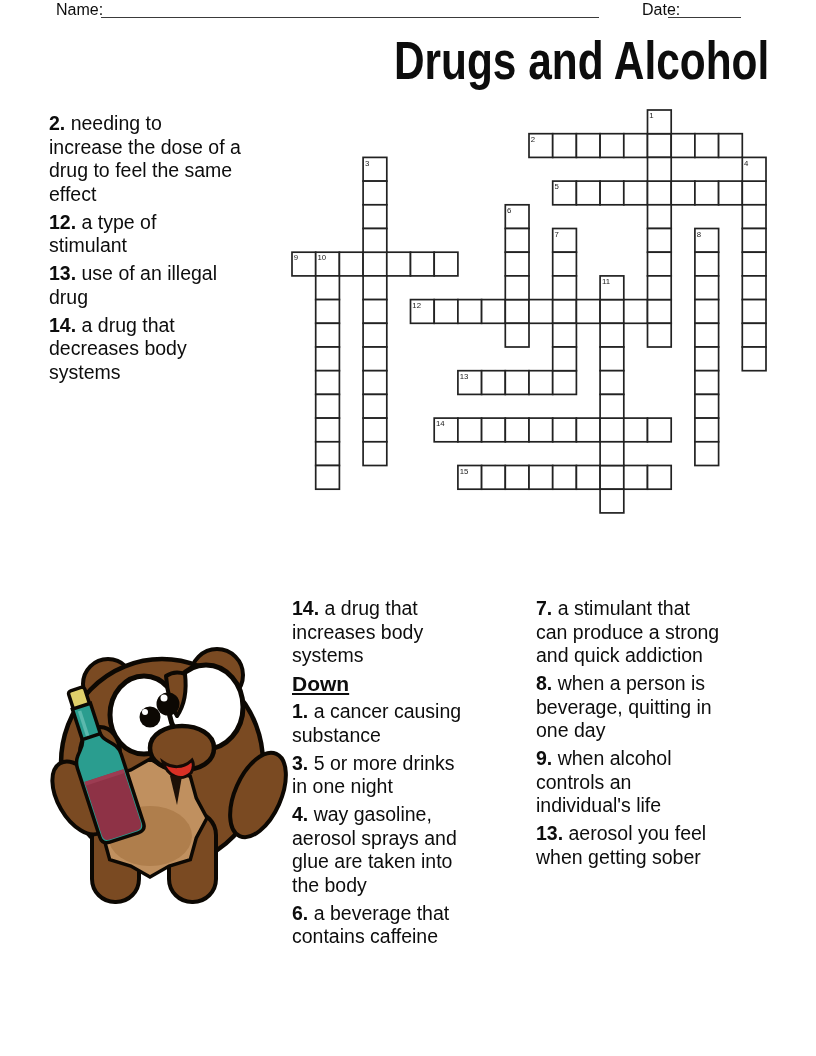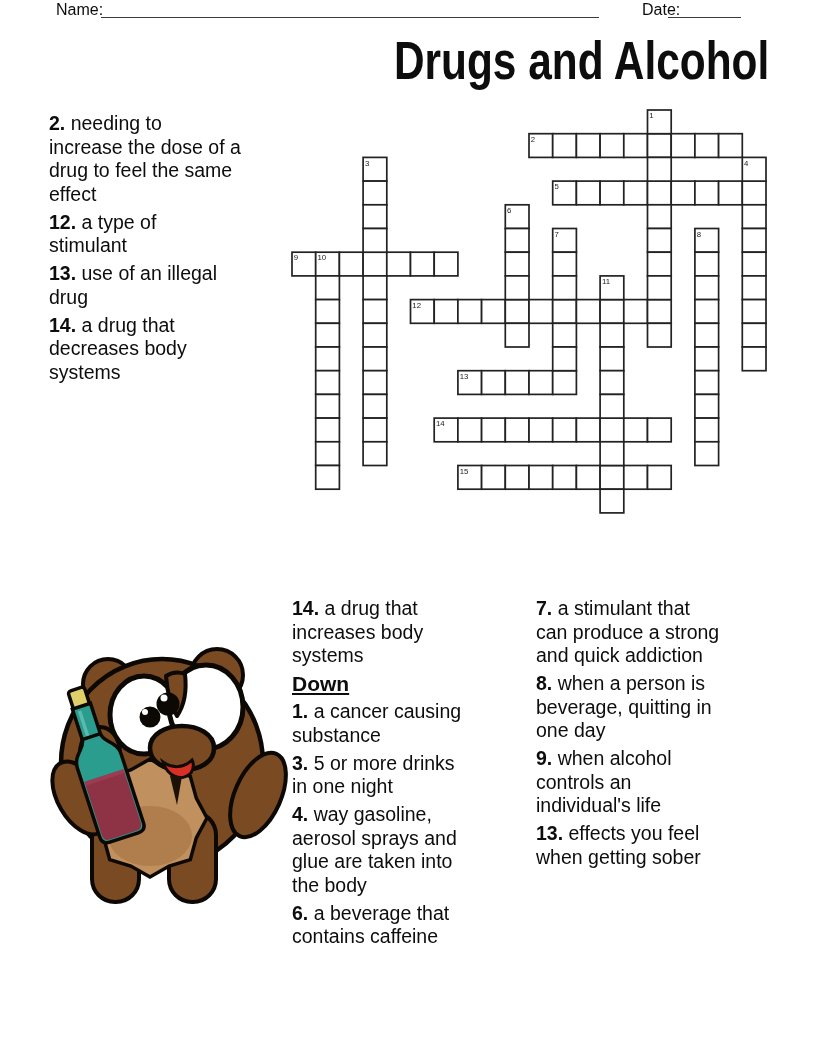--- a/index.html
+++ b/index.html
@@ -85,21 +85,21 @@
   <div id="down-clues-right">
       <p class="clue"><b>7.</b><span class="txt"> a stimulant that
 can produce a strong
 and quick addiction</span></p>
       <p class="clue"><b>8.</b><span class="txt"> when a person is
 beverage, quitting in
 one day</span></p>
       <p class="clue"><b>9.</b><span class="txt"> when alcohol
 controls an
 individual's life</span></p>
-      <p class="clue"><b>13.</b><span class="txt"> effects you feel
+      <p class="clue"><b>13.</b><span class="txt"> aerosol you feel
 when getting sober</span></p>
     </div>
 </div>
 
 <div class="abs" id="grid-holder">
   <svg id="grid-svg" xmlns="http://www.w3.org/2000/svg" width="478.0" height="406.9">
       <rect x="239.0" y="25.7" width="23.7" height="23.7" fill="#ffffff" stroke="#222222" stroke-width="1.7"></rect>
       <rect x="262.7" y="25.7" width="23.7" height="23.7" fill="#ffffff" stroke="#222222" stroke-width="1.7"></rect>
       <rect x="286.4" y="25.7" width="23.7" height="23.7" fill="#ffffff" stroke="#222222" stroke-width="1.7"></rect>
       <rect x="310.1" y="25.7" width="23.7" height="23.7" fill="#ffffff" stroke="#222222" stroke-width="1.7"></rect>

